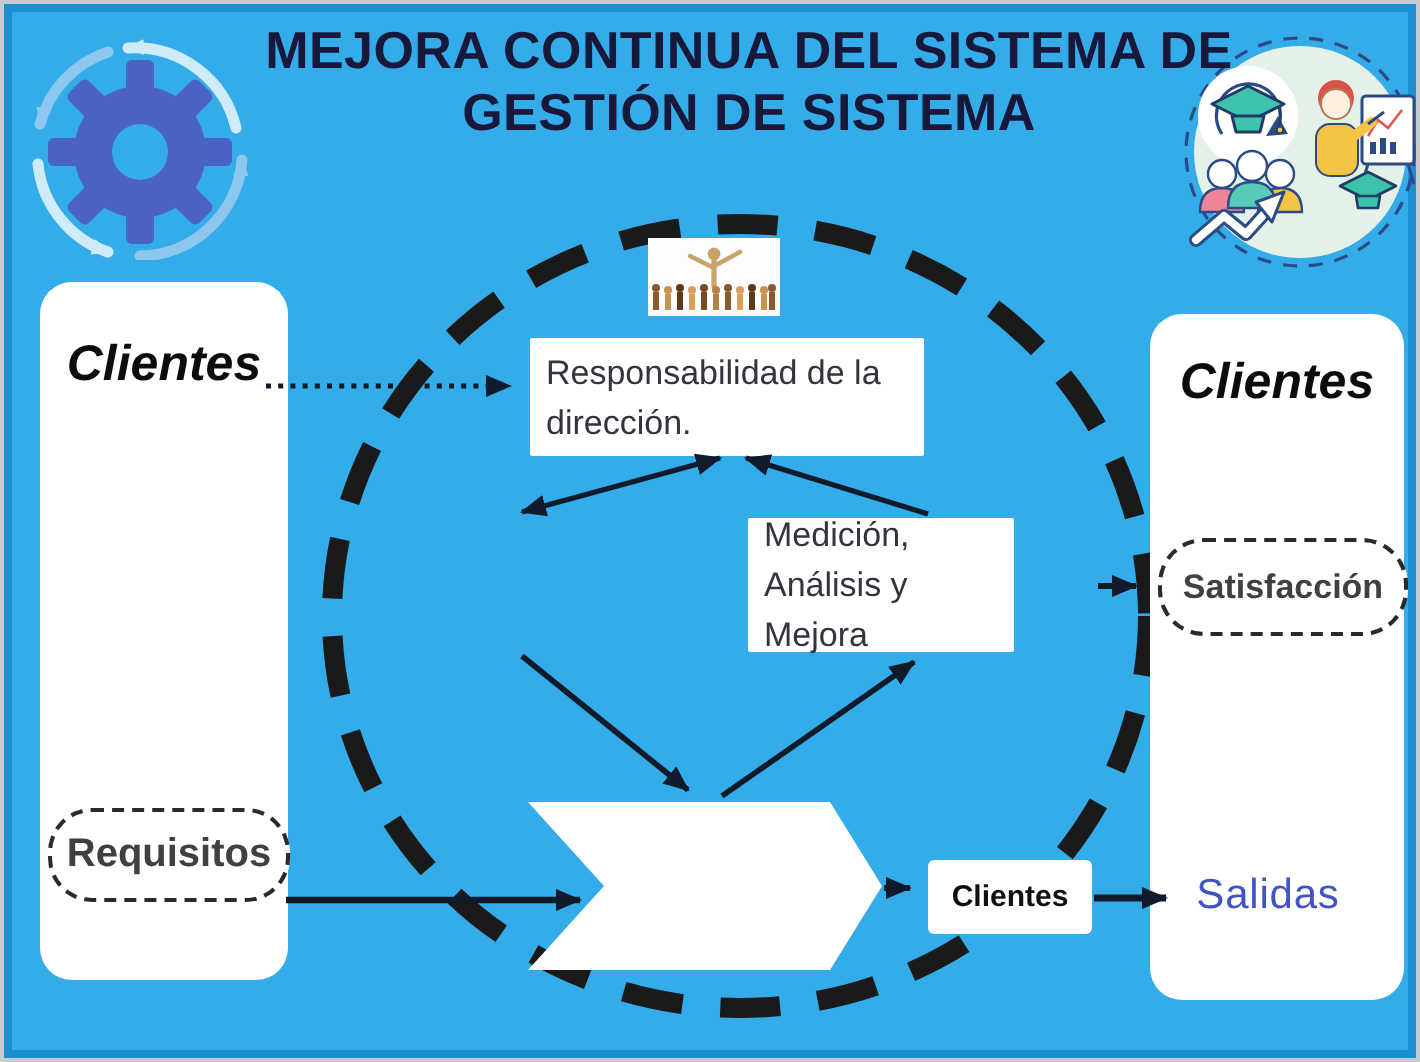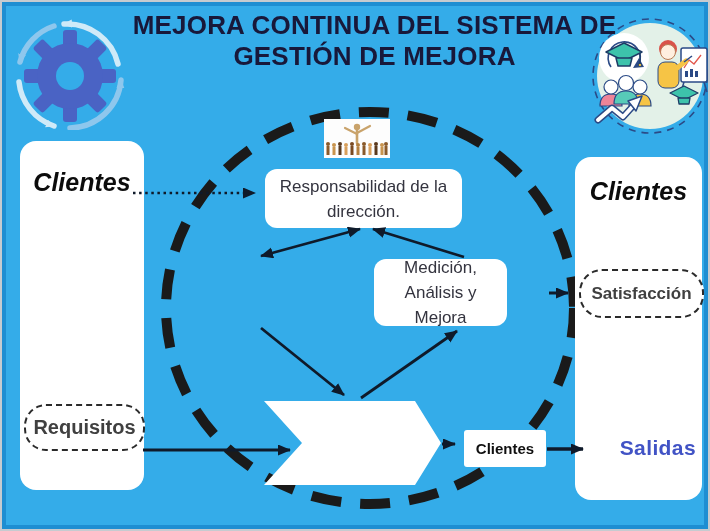--- a/index.html
+++ b/index.html
@@ -36,27 +36,27 @@
   .pill {
     position:absolute; background:#fff; border:2px dashed #2a2a2a; z-index:4;
     display:flex; align-items:center; justify-content:center;
     font-weight:bold; color:#404040;
   }
   .pill-requisitos  { left:22px;  top:402px; width:117px; height:43px; border-radius:22px; font-size:20px; }
   .pill-satisfaccion{ left:577px; top:267px; width:121px; height:45px; border-radius:23px; font-size:17px; }
 
   .salidas {
     position:absolute; left:570px; top:434px; width:124px; z-index:4;
-    text-align:right; color:#4153c5; font-weight:bold; font-size:21px; letter-spacing:0.4px;
+    text-align:center; color:#4153c5; font-weight:normal; font-size:21px; letter-spacing:0.4px;
   }
 
   .node {
-    position:absolute; background:#fff; border-radius:12px; z-index:4;
+    position:absolute; background:#fff; border-radius:1px; z-index:4;
     display:flex; align-items:center; justify-content:center;
-    text-align:center; color:#34343f; font-size:17px; line-height:25px; padding:2px 8px;
+    color:#34343f; font-size:17px; line-height:25px; padding:2px 8px;
     box-sizing:border-box;
   }
   .node-responsabilidad { left:263px; top:167px; width:197px; height:59px; }
   .node-gestion         { left:170px; top:257px; width:162px; height:67px; }
   .node-medicion        { left:372px; top:257px; width:133px; height:67px; }
 
   .node-producto {
     position:absolute; left:462px; top:428px; width:82px; height:37px; z-index:4;
     background:#fff; border-radius:3px;
     display:flex; align-items:center; justify-content:center;
@@ -71,21 +71,21 @@
   #crowd-svg { left:322px; top:117px; z-index:4; }
 </style>
 </head>
 <body>
 
 <div class="stage">
   <div class="inner-frame"></div>
 
   <div class="title">
     <div>MEJORA CONTINUA DEL SISTEMA DE</div>
-    <div>GESTIÓN DE MEJORA</div>
+    <div>GESTIÓN DE SISTEMA</div>
   </div>
 
   <svg id="gear-svg" class="layer" width="112" height="112" viewBox="0 0 112 112">
     <defs>
       <marker id="mL" markerWidth="10" markerHeight="9" refX="8" refY="4" orient="auto" markerUnits="userSpaceOnUse">
         <path d="M0,0 L9,4 L0,8 Z" fill="#cfeaf8"></path>
       </marker>
       <marker id="mM" markerWidth="10" markerHeight="9" refX="8" refY="4" orient="auto" markerUnits="userSpaceOnUse">
         <path d="M0,0 L9,4 L0,8 Z" fill="#8ec7ed"></path>
       </marker>

